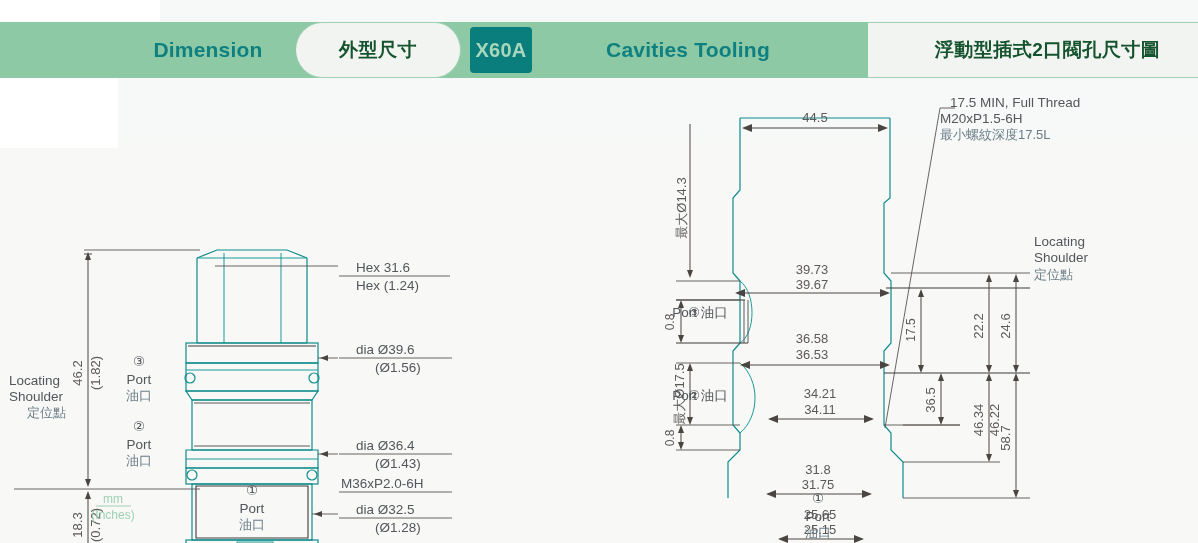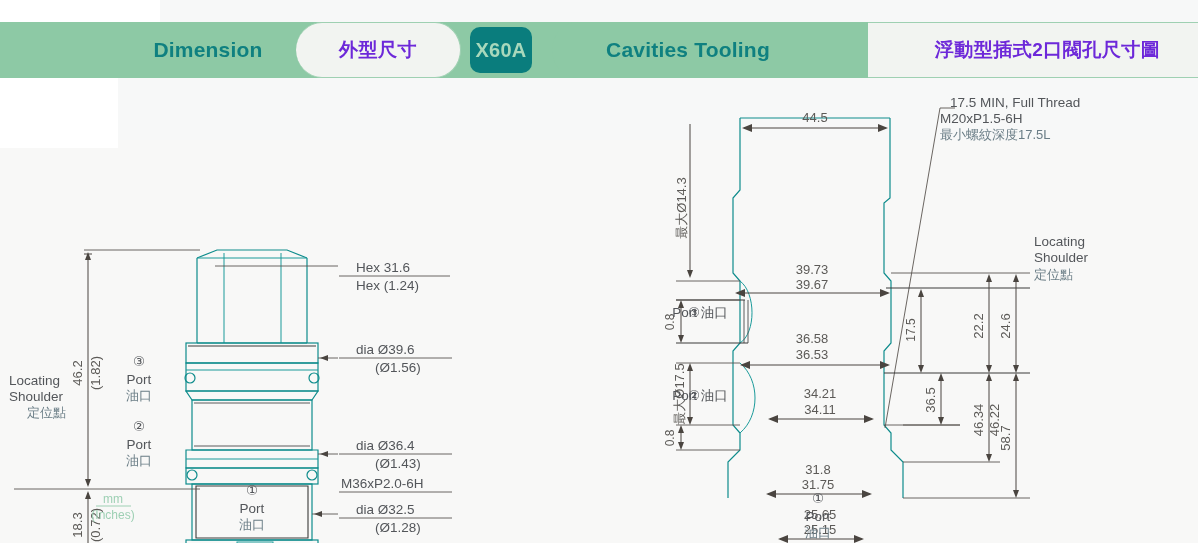--- a/index.html
+++ b/index.html
@@ -35,40 +35,40 @@
     display:flex;align-items:center;justify-content:center;
     box-sizing:border-box;
   }
   .tab-en{
     color:#0f8080;
     font-weight:bold;font-size:21px;
     letter-spacing:.2px;
     white-space:nowrap;
   }
   .tab-cn{
-    color:#6d28d9;font-weight:bold;font-size:19px;white-space:nowrap;
+    color:#14532d;font-weight:bold;font-size:19px;white-space:nowrap;
     letter-spacing:.5px;
     text-align:center;
   }
   
   #tab-dimension{
     left:118px;width:180px;background:#8dc9a5;
     border-radius:0 0 0 0;
   }
   
   #tab-dimension-cn{
     left:296px;width:165px;background:#f2f4f1;
     border-radius:26px 26px 26px 26px / 28px 28px 28px 28px;
     border:1px solid #9fd0b2;
     border-left:none;
   }
   
   #tab-code{
     left:470px;width:62px;background:#0a7d7d;
-    border-radius:10px;
+    border-radius:4px;
     top:27px;height:46px;
   }
   #tab-code .tab-en{color:#a8d8bc;font-size:20px;}
   
   #tab-cavities{
     left:552px;width:272px;background:#8dc9a5;
     border-radius:26px 0 0 26px / 28px 0 0 28px;
   }
   
   #tab-cavities-cn{

